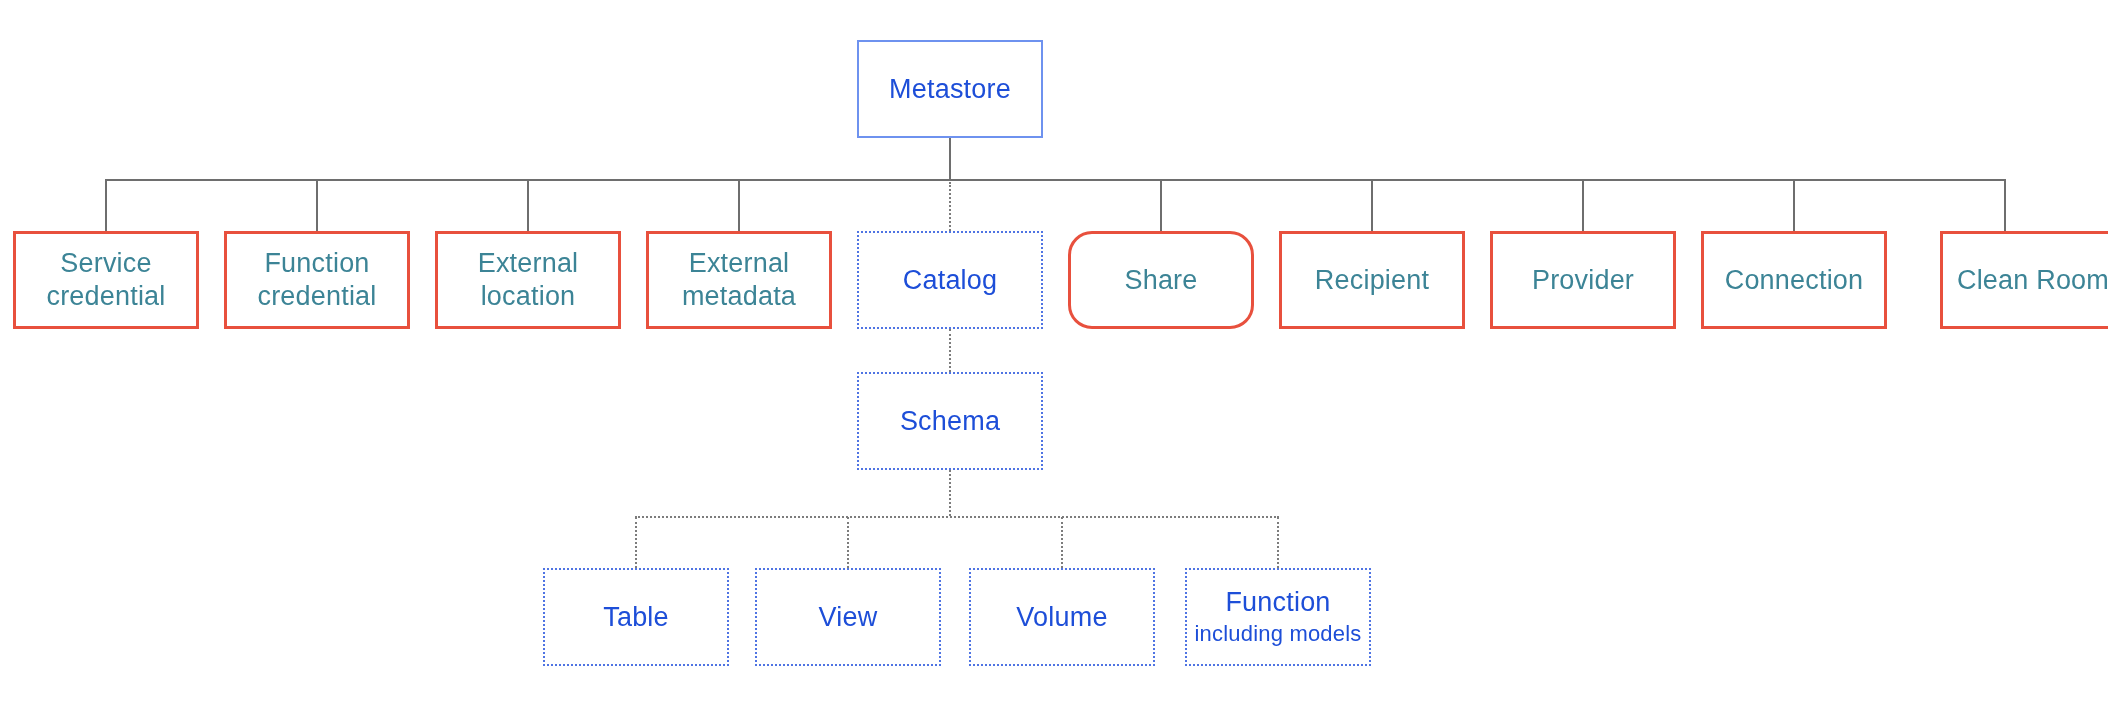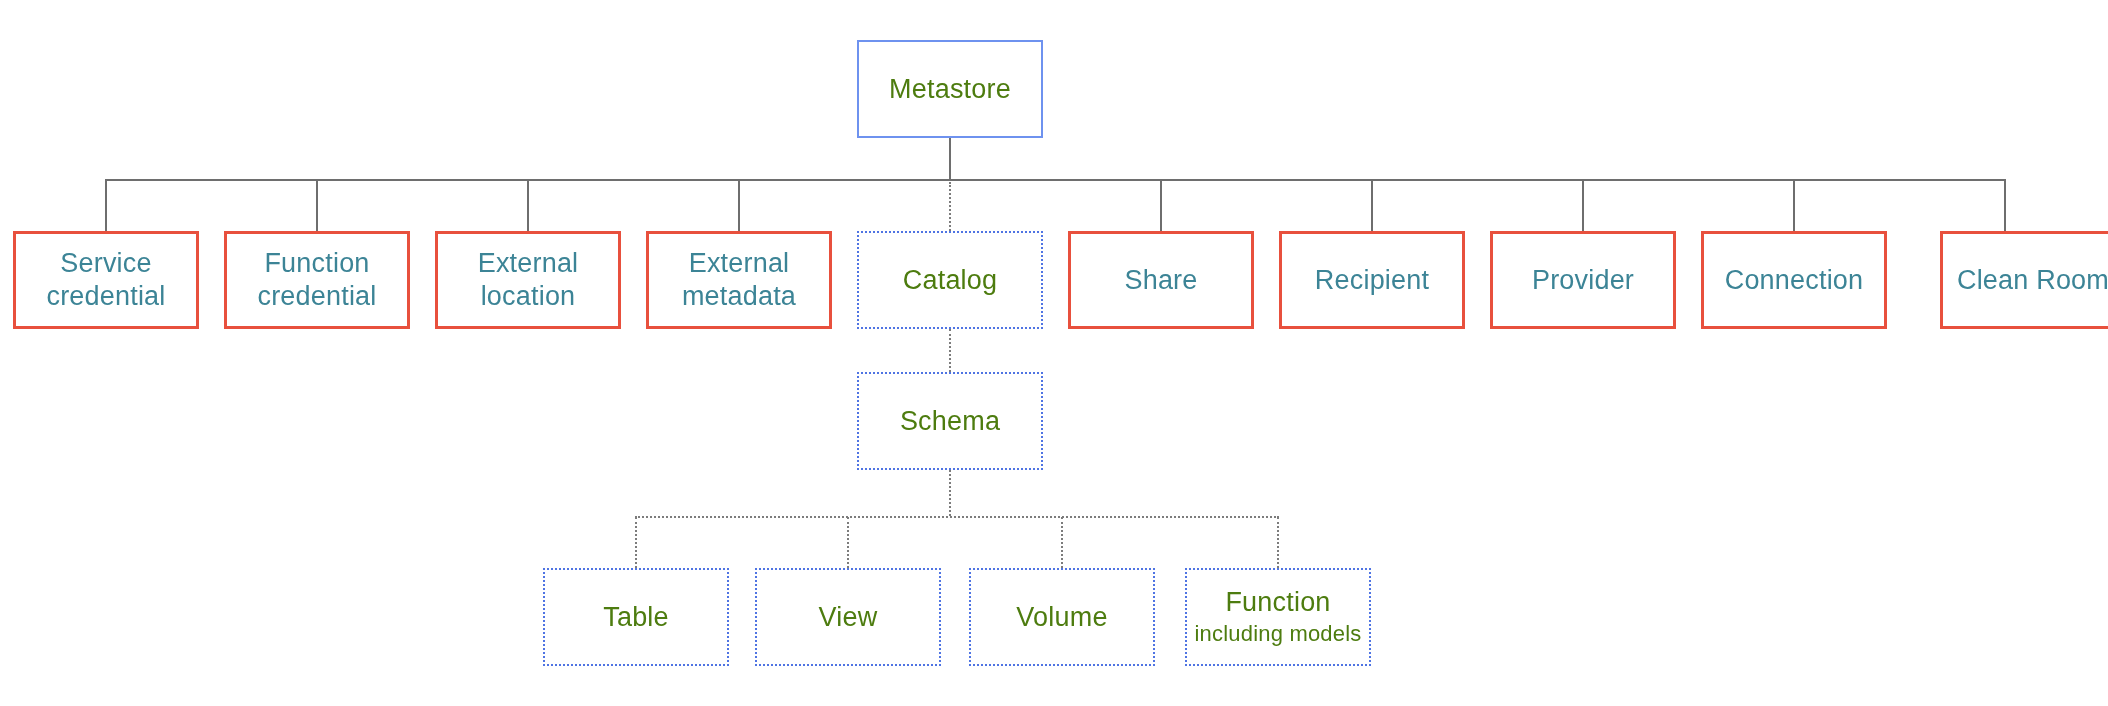--- a/index.html
+++ b/index.html
@@ -21,21 +21,21 @@
     height: 98px;
     box-sizing: border-box;
     display: flex;
     flex-direction: column;
     align-items: center;
     justify-content: center;
     text-align: center;
     font-size: 27px;
     line-height: 1.22;
     background: #ffffff;
-    color: #4d7c0f;
+    color: #1d4ed8;
     letter-spacing: 0.2px;
   }
   .node .lbl { display: block; padding: 0 6px; }
   .node .sublbl { display: block; font-size: 22px; line-height: 1.2; margin-top: 2px; }
   .node.red {
     border: 3px solid #e8503d;
     color: #3c8496;
   }
   .node.blue-solid {
     border: 2px solid #6e92ef;
@@ -98,21 +98,21 @@
   </div>
   <div class="node red" style="left:435px; top:231px;">
     <span class="lbl">External location</span>
   </div>
   <div class="node red" style="left:646px; top:231px;">
     <span class="lbl">External metadata</span>
   </div>
   <div class="node blue-dotted" style="left:857px; top:231px;">
     <span class="lbl">Catalog</span>
   </div>
-  <div class="node red" style="left:1068px; top:231px;">
+  <div class="node red" style="left:1068px; top:231px;border-radius:24px;">
     <span class="lbl">Share</span>
   </div>
   <div class="node red" style="left:1279px; top:231px;">
     <span class="lbl">Recipient</span>
   </div>
   <div class="node red" style="left:1490px; top:231px;">
     <span class="lbl">Provider</span>
   </div>
   <div class="node red" style="left:1701px; top:231px;">
     <span class="lbl">Connection</span>

